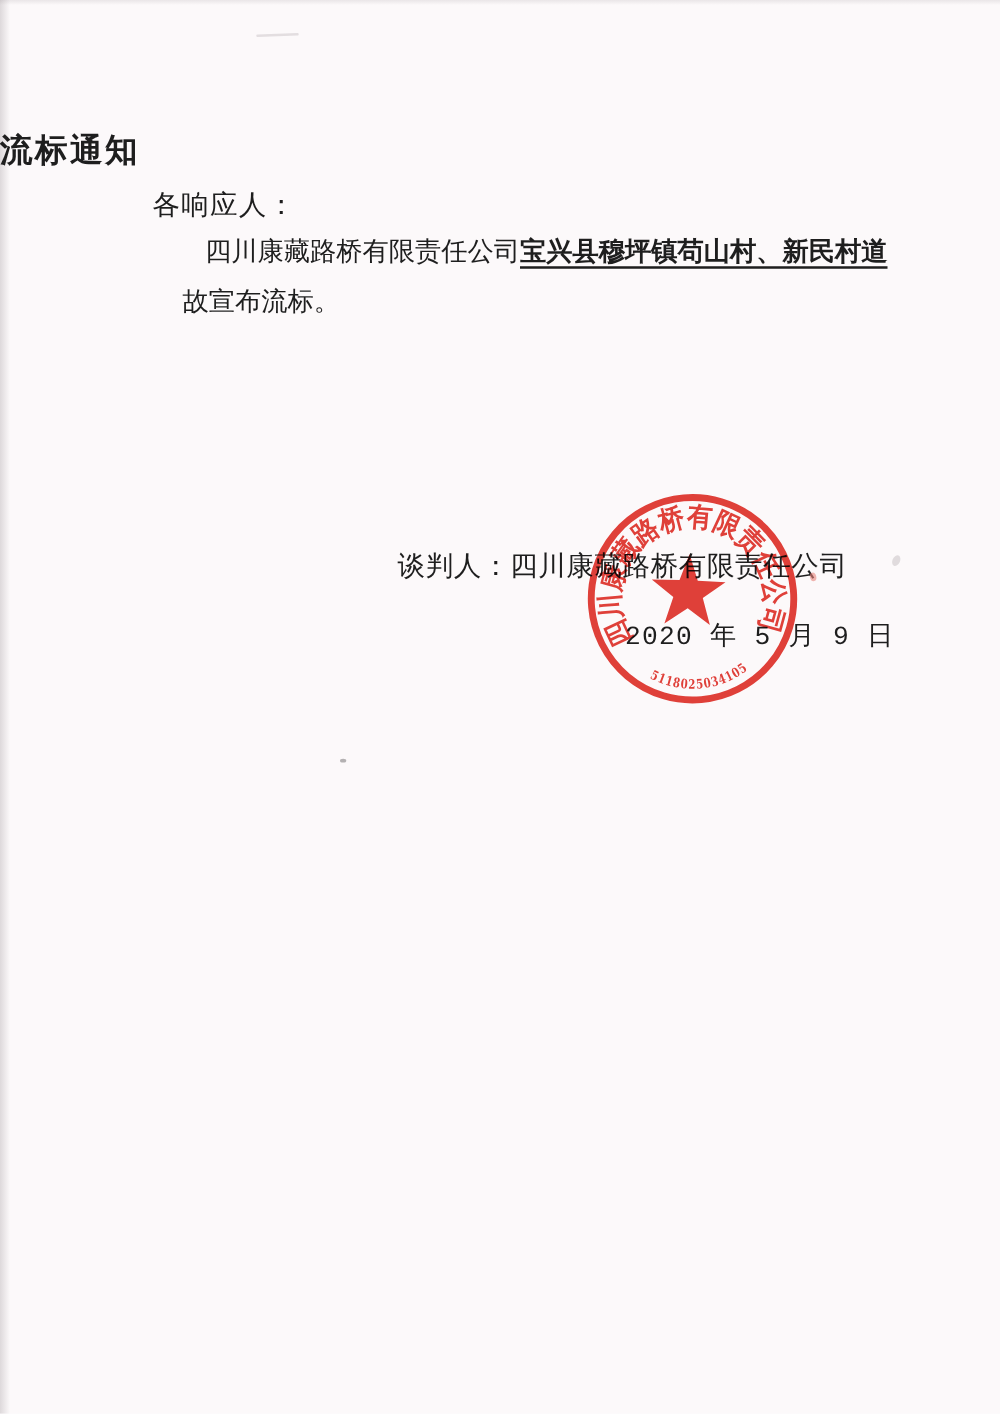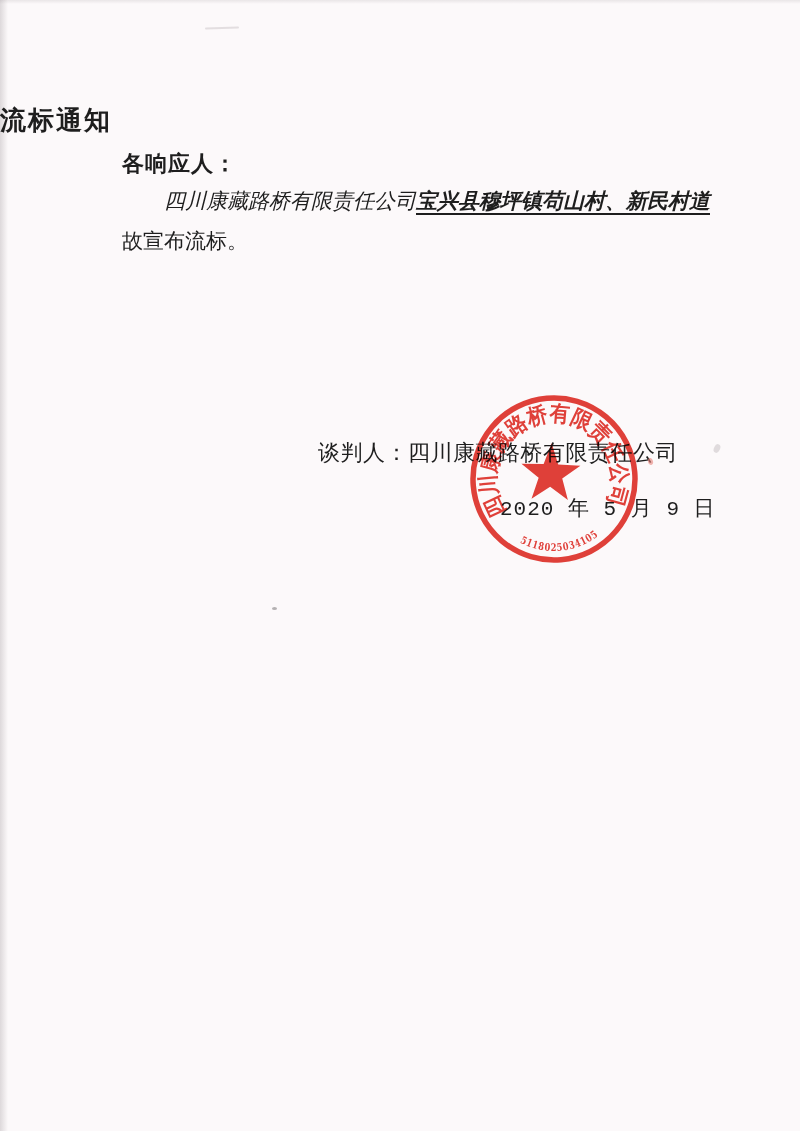--- a/index.html
+++ b/index.html
@@ -21,33 +21,33 @@
     background: linear-gradient(to bottom, rgba(150,142,146,0.18), rgba(150,142,146,0.0));
     pointer-events: none;
   }
   .title {
     position: absolute; left: 0; top: 103px; width: 100%;
     text-align: left;
     font-size: 26px; font-weight: 700; letter-spacing: 2px;
   }
   .salutation {
     position: absolute; left: 122px; top: 149px;
-    font-size: 22px; font-weight: 700; letter-spacing: 1px;
+    font-size: 22px; font-weight: 400; letter-spacing: 1px;
   }
   .body-block {
     position: absolute; left: 122px; top: 181px; width: 566px;
     font-size: 21px;
   }
   .bline {
     height: 40px; line-height: 40px;
     text-align: justify; text-align-last: justify;
     white-space: nowrap;
   }
-  .bline.indent { text-indent: 42px; font-style: italic; }
-  .bline.last { text-align: right; text-align-last: left; }
+  .bline.indent { text-indent: 42px; }
+  .bline.last { text-align: right; text-align-last: left; margin-left: 24px; }
   .emph {
     font-weight: 700;
     text-decoration: underline;
     text-decoration-thickness: 2px;
     text-underline-offset: 5px;
   }
   .signature-line {
     position: absolute; left: 0; right: 122px; top: 438px;
     text-align: right;
     font-size: 22px; letter-spacing: 0.5px;

